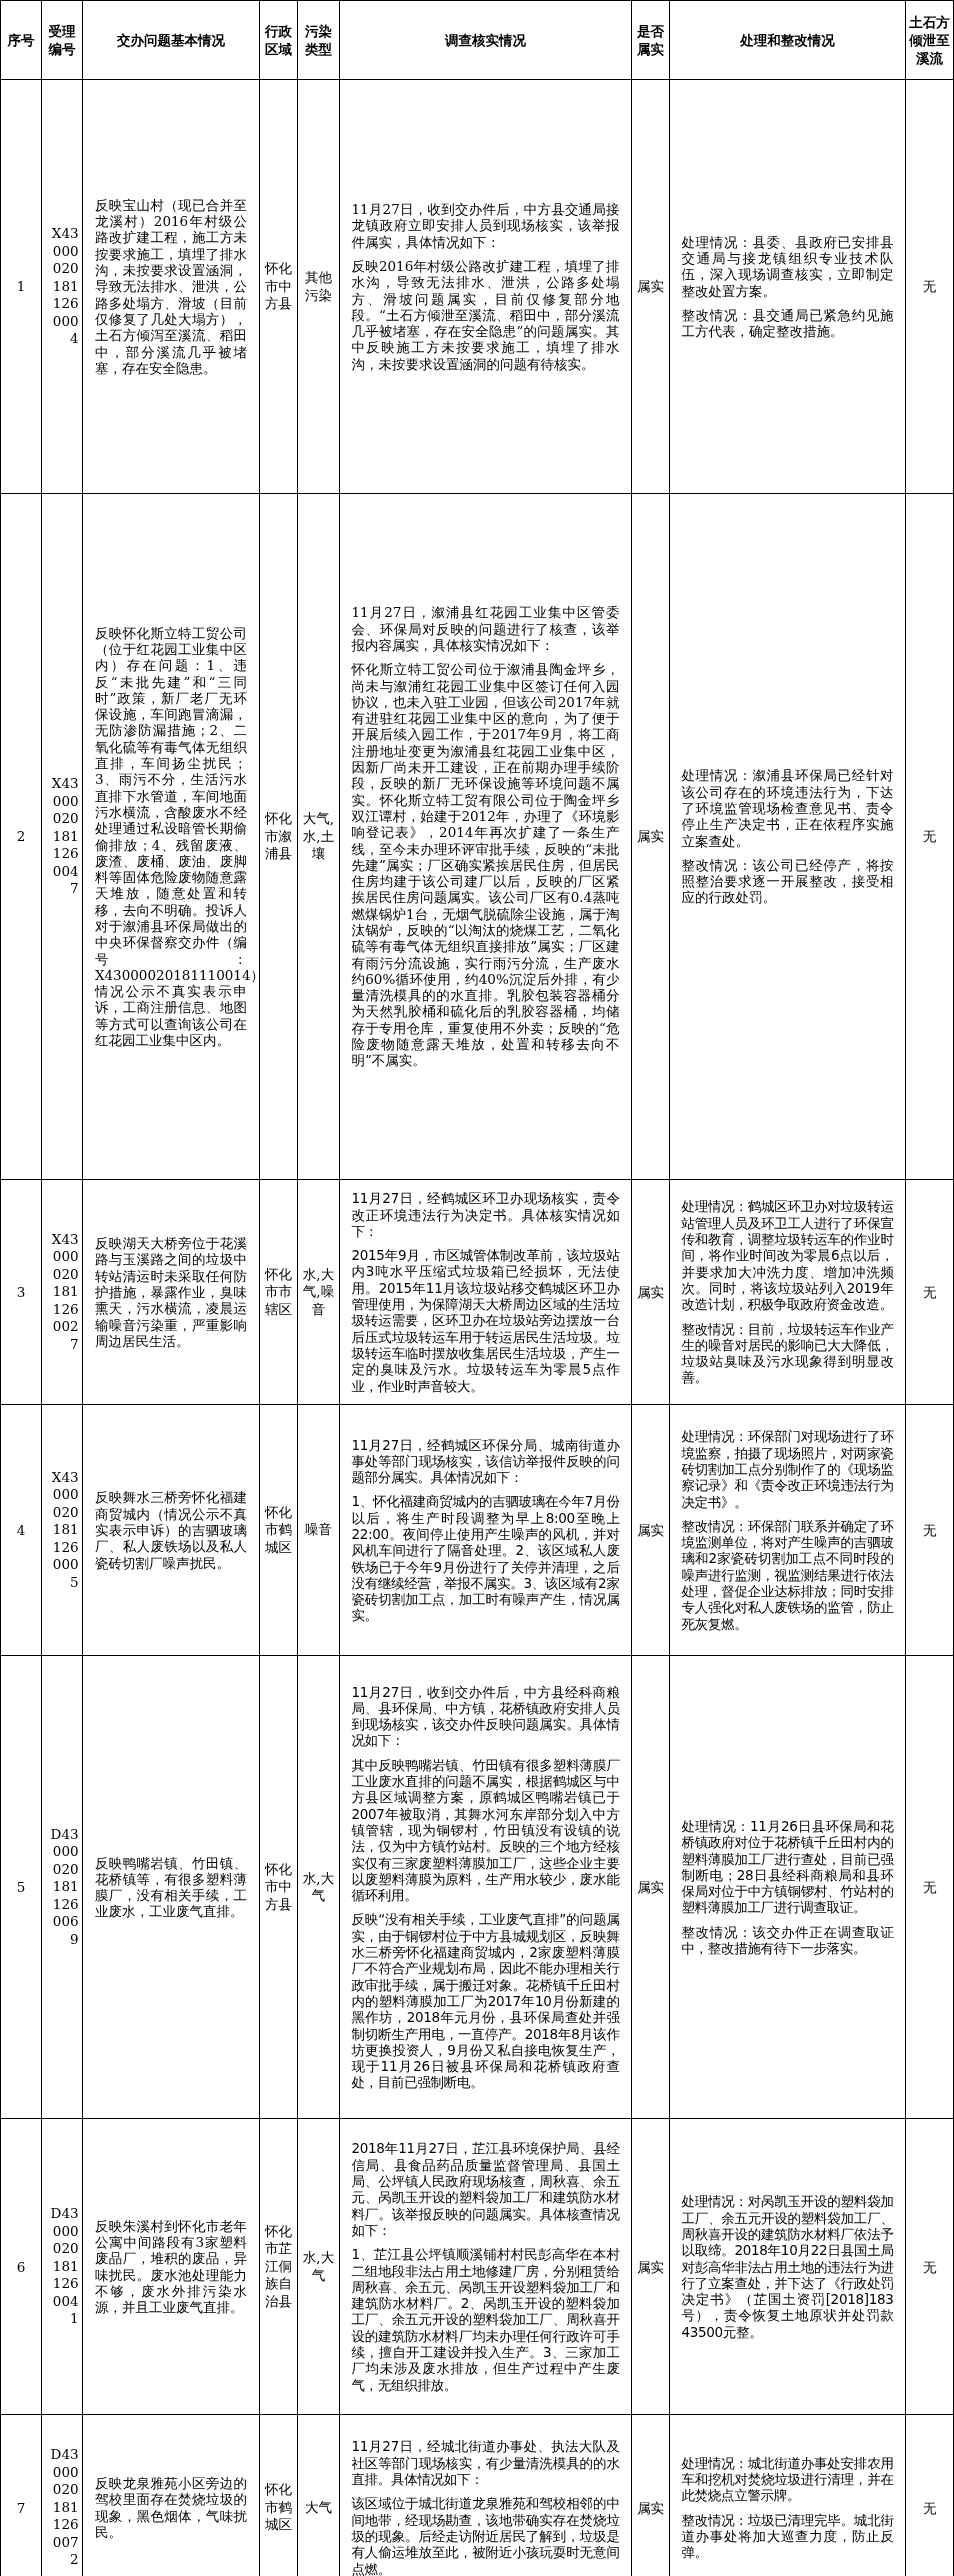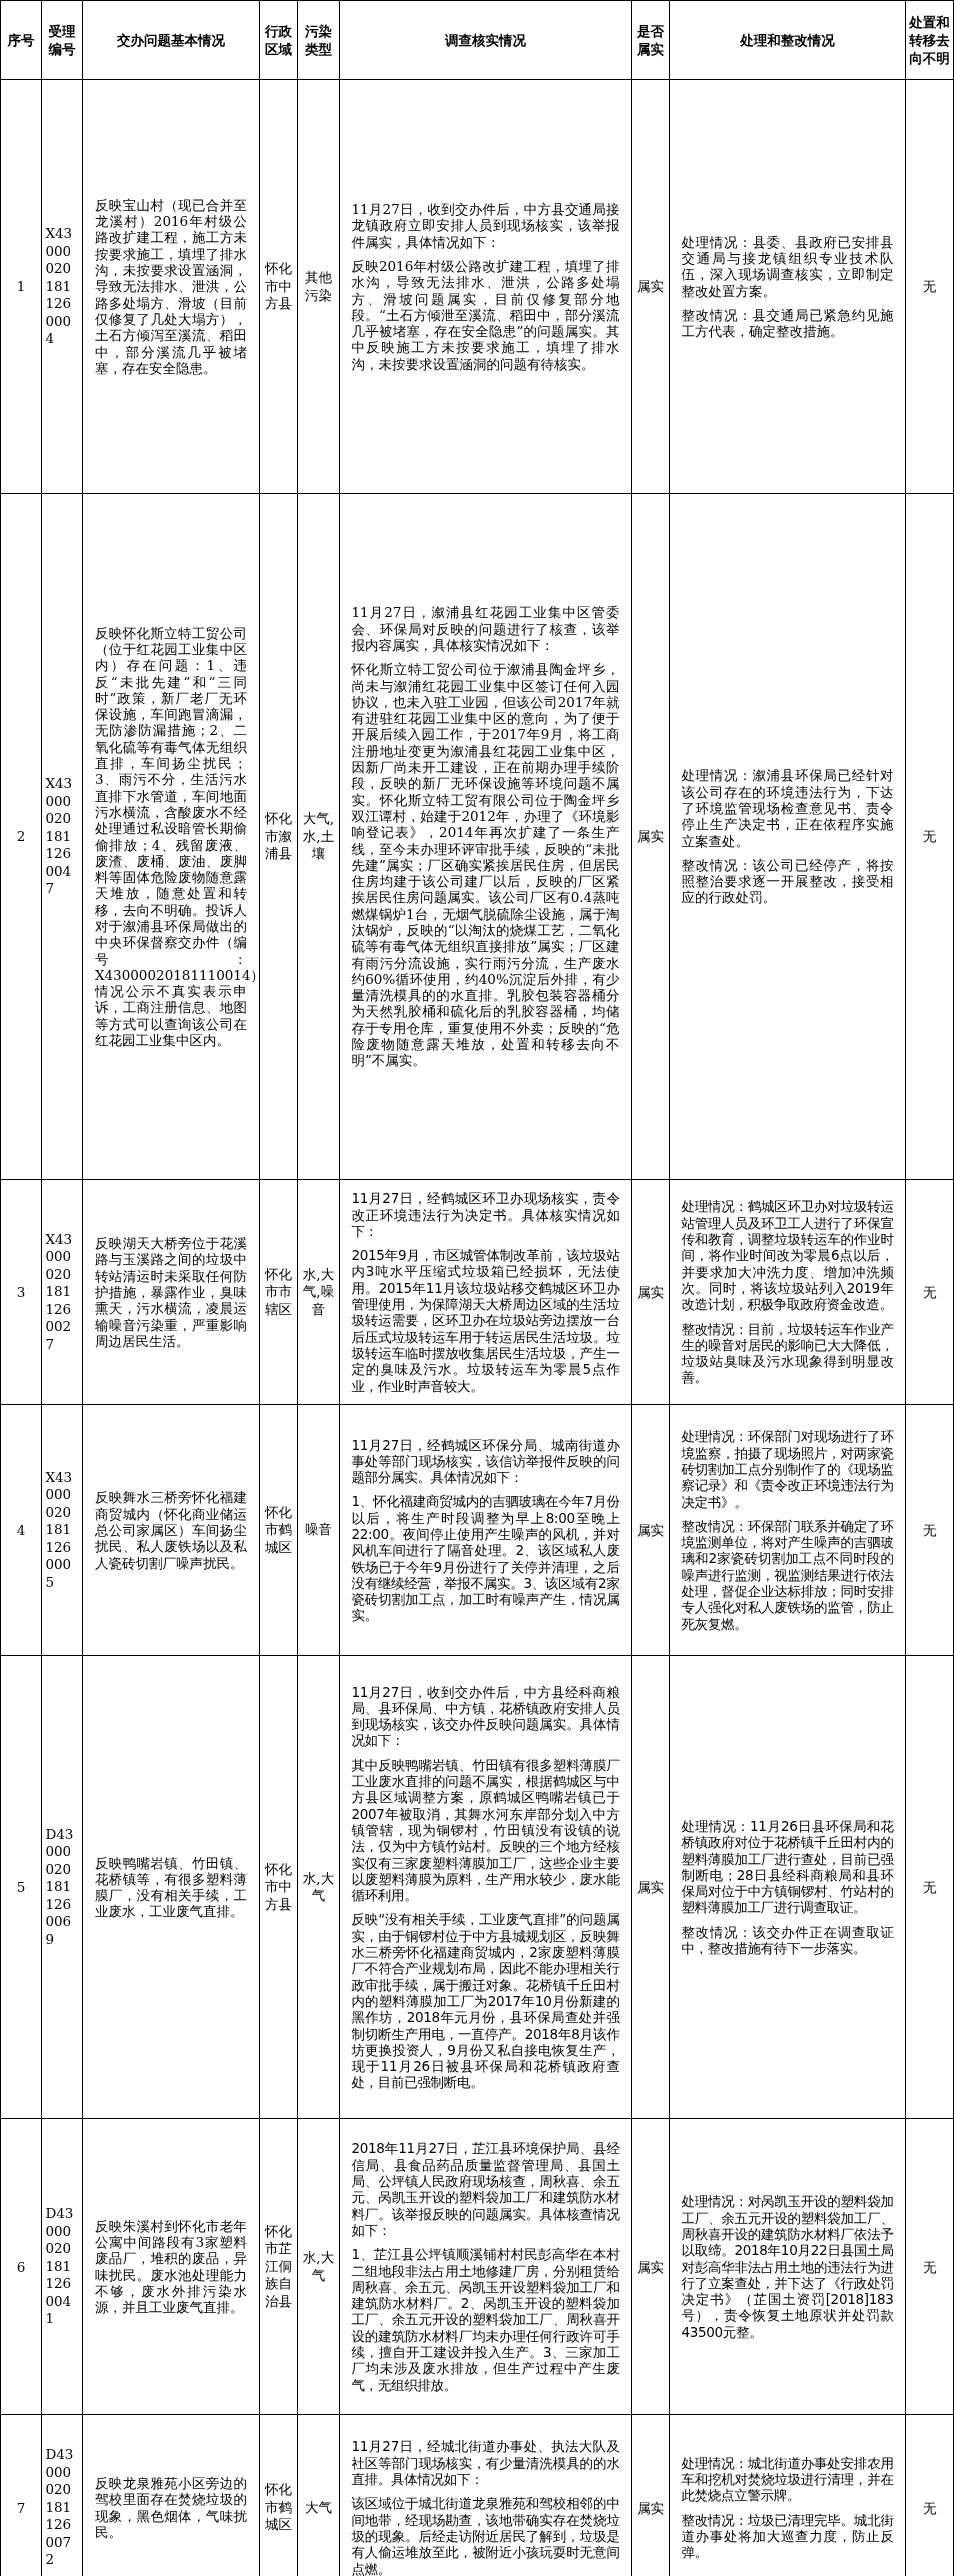--- a/index.html
+++ b/index.html
@@ -22,21 +22,21 @@
     font-weight:bold;
     font-size:13.5px;
     line-height:18px;
     text-align:center;
     padding:1.1px 2.3px;
     font-family:"DejaVu Serif",serif;
   }
   td{font-size:13.5px;line-height:16.3px;}
   .c-serial{text-align:center;font-family:"DejaVu Serif",serif;}
   .c-no{
-    text-align:left;
+    text-align:right;
     padding:0 3.4px;
     word-break:break-all;
     font-family:"DejaVu Serif",serif;
     line-height:17.5px;
   }
   .c-problem{
     padding:2.3px 3.9px;
     text-align:justify;
     font-family:"DejaVu Serif",serif;
   }
@@ -83,21 +83,21 @@
     <thead>
       <tr style="height:79px">
         <th class="hcell">序号</th>
         <th class="hcell">受理编号</th>
         <th class="hcell">交办问题基本情况</th>
         <th class="hcell">行政区域</th>
         <th class="hcell">污染类型</th>
         <th class="hcell">调查核实情况</th>
         <th class="hcell">是否属实</th>
         <th class="hcell">处理和整改情况</th>
-        <th class="hcell">处置和转移去向不明</th>
+        <th class="hcell">土石方倾泄至溪流</th>
       </tr>
     </thead>
     <tbody id="rows">
         <tr class="song" style="height: 414px;">
           <td class="c-serial">1</td>
           <td class="c-no">X430000201811260004</td>
           <td class="c-problem">
             <div class="para">反映宝山村（现已合并至龙溪村）2016年村级公路改扩建工程，施工方未按要求施工，填埋了排水沟，未按要求设置涵洞，导致无法排水、泄洪，公路多处塌方、滑坡（目前仅修复了几处大塌方），土石方倾泻至溪流、稻田中，部分溪流几乎被堵塞，存在安全隐患。</div>
           </td>
           <td class="c-region">怀化市中方县</td>
@@ -148,21 +148,21 @@
           <td class="c-handling">
             <div class="para"><b>处理情况：</b>鹤城区环卫办对垃圾转运站管理人员及环卫工人进行了环保宣传和教育，调整垃圾转运车的作业时间，将作业时间改为零晨6点以后，并要求加大冲洗力度、增加冲洗频次。同时，将该垃圾站列入2019年改造计划，积极争取政府资金改造。</div>
             <div class="para"><b>整改情况：</b>目前，垃圾转运车作业产生的噪音对居民的影响已大大降低，垃圾站臭味及污水现象得到明显改善。</div>
           </td>
           <td class="c-resp">无</td>
         </tr>
         <tr class="hei" style="height: 251px;">
           <td class="c-serial">4</td>
           <td class="c-no">X430000201811260005</td>
           <td class="c-problem">
-            <div class="para">反映舞水三桥旁怀化福建商贸城内（怀化商业储运总公司家属区）车间扬尘扰民、私人废铁场以及私人瓷砖切割厂噪声扰民。</div>
+            <div class="para">反映舞水三桥旁怀化福建商贸城内（情况公示不真实表示申诉）的吉驷玻璃厂、私人废铁场以及私人瓷砖切割厂噪声扰民。</div>
           </td>
           <td class="c-region">怀化市鹤城区</td>
           <td class="c-pollution">噪音</td>
           <td class="c-verification">
             <div class="para">11月27日，经鹤城区环保分局、城南街道办事处等部门现场核实，该信访举报件反映的问题部分属实。具体情况如下：</div>
             <div class="para">1、怀化福建商贸城内的吉驷玻璃在今年7月份以后，将生产时段调整为早上8:00至晚上22:00。夜间停止使用产生噪声的风机，并对风机车间进行了隔音处理。2、该区域私人废铁场已于今年9月份进行了关停并清理，之后没有继续经营，举报不属实。3、该区域有2家瓷砖切割加工点，加工时有噪声产生，情况属实。</div>
           </td>
           <td class="c-true">属实</td>
           <td class="c-handling">
             <div class="para"><b>处理情况：</b>环保部门对现场进行了环境监察，拍摄了现场照片，对两家瓷砖切割加工点分别制作了的《现场监察记录》和《责令改正环境违法行为决定书》。</div>

